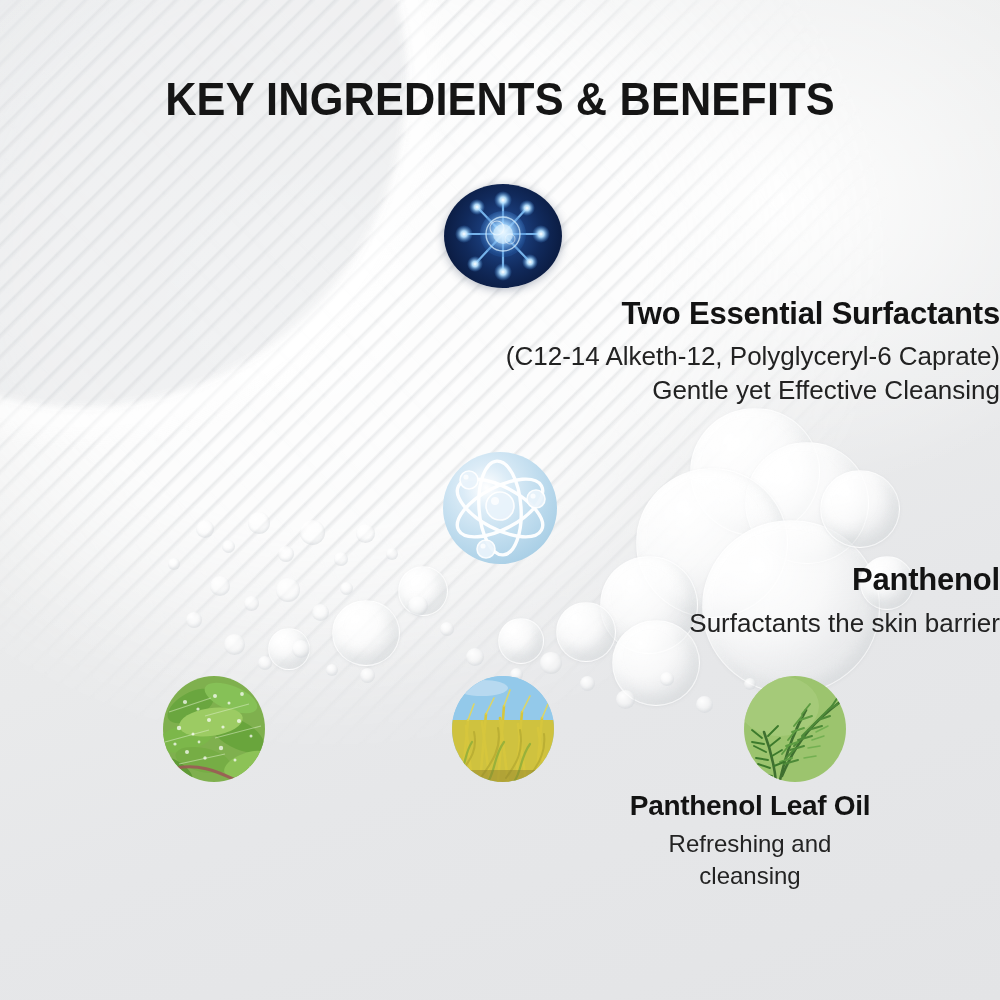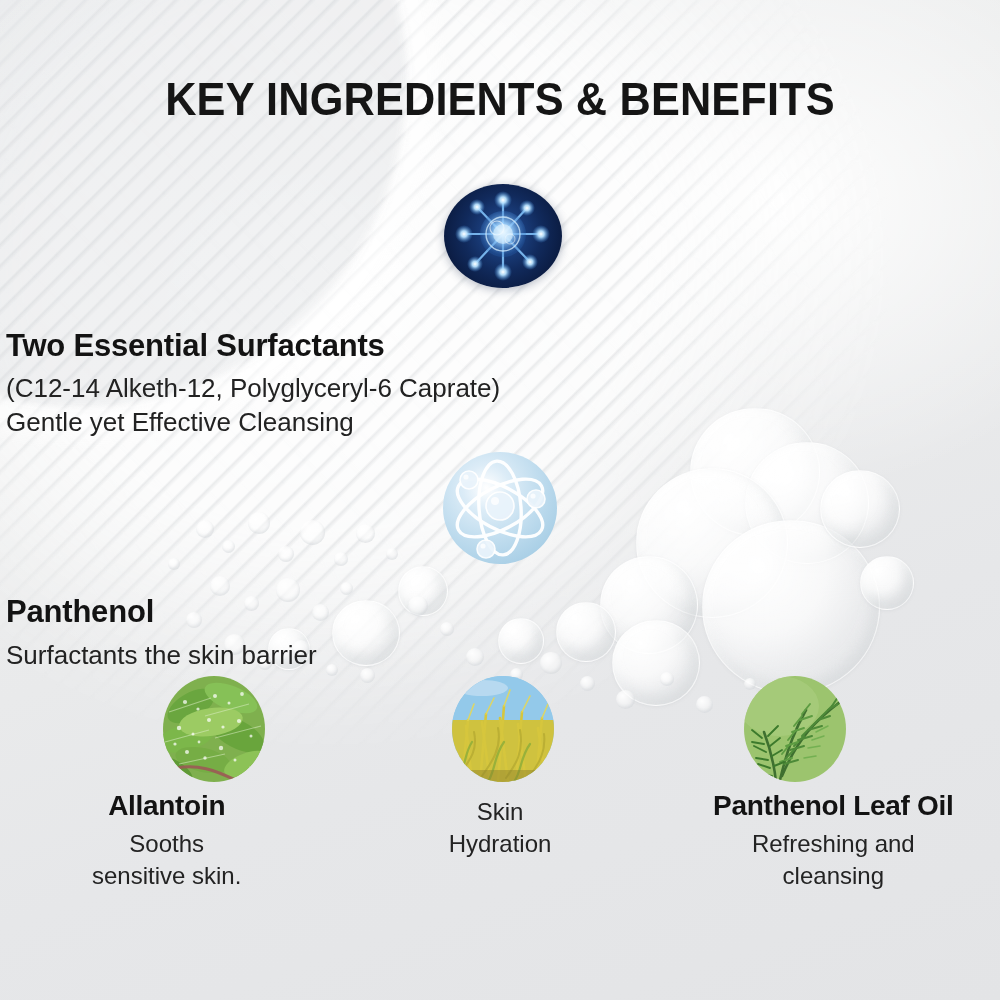--- a/index.html
+++ b/index.html
@@ -57,21 +57,21 @@
 
   
   #title{
     position:absolute;left:0;right:0;top:72px;text-align:center;
     font-size:46px;font-weight:700;letter-spacing:.2px;color:#151515;
     font-family:"Liberation Sans","DejaVu Sans",sans-serif;
     transform:scaleX(.94);transform-origin:50% 50%;
   }
 
   
-  .block{position:absolute;left:6px;right:0;text-align:left;margin-top:32px;}
+  .block{position:absolute;left:0;right:0;text-align:right;}
   .b-title{font-size:31px;font-weight:700;color:#131313;letter-spacing:-.2px;}
   .b-sub{font-size:26px;font-weight:400;color:#222;line-height:1.30;}
 
   #blk-surf{top:296px;}
   #blk-surf .b-sub{margin-top:8px;}
   #blk-pan{top:562px;}
   #blk-pan .b-sub{margin-top:9px;}
 
   
   .icon-wrap{position:absolute;}
@@ -386,31 +386,20 @@
         <path d="M72 56 L84 50"></path>
           <path d="M68 64 L80 60"></path>
         <path d="M64 72 L76 70"></path>
           <path d="M60 82 L72 80"></path>
       </g>
     </svg>
   </div>
 
   <div id="row3">
     <div class="col">
-      <div class="c-title">Allantoin</div>
-      <div class="c-sub">
-        <div>Sooths</div>
-        <div>sensitive skin.</div>
-      </div>
-    </div>
-    <div class="col">
-      <div class="c-sub">
-        <div>Skin</div>
-        <div>Hydration</div>
-      </div>
     </div>
     <div class="col">
       <div class="c-title">Panthenol Leaf Oil</div>
       <div class="c-sub">
         <div>Refreshing and</div>
         <div>cleansing</div>
       </div>
     </div>
   </div>
 

